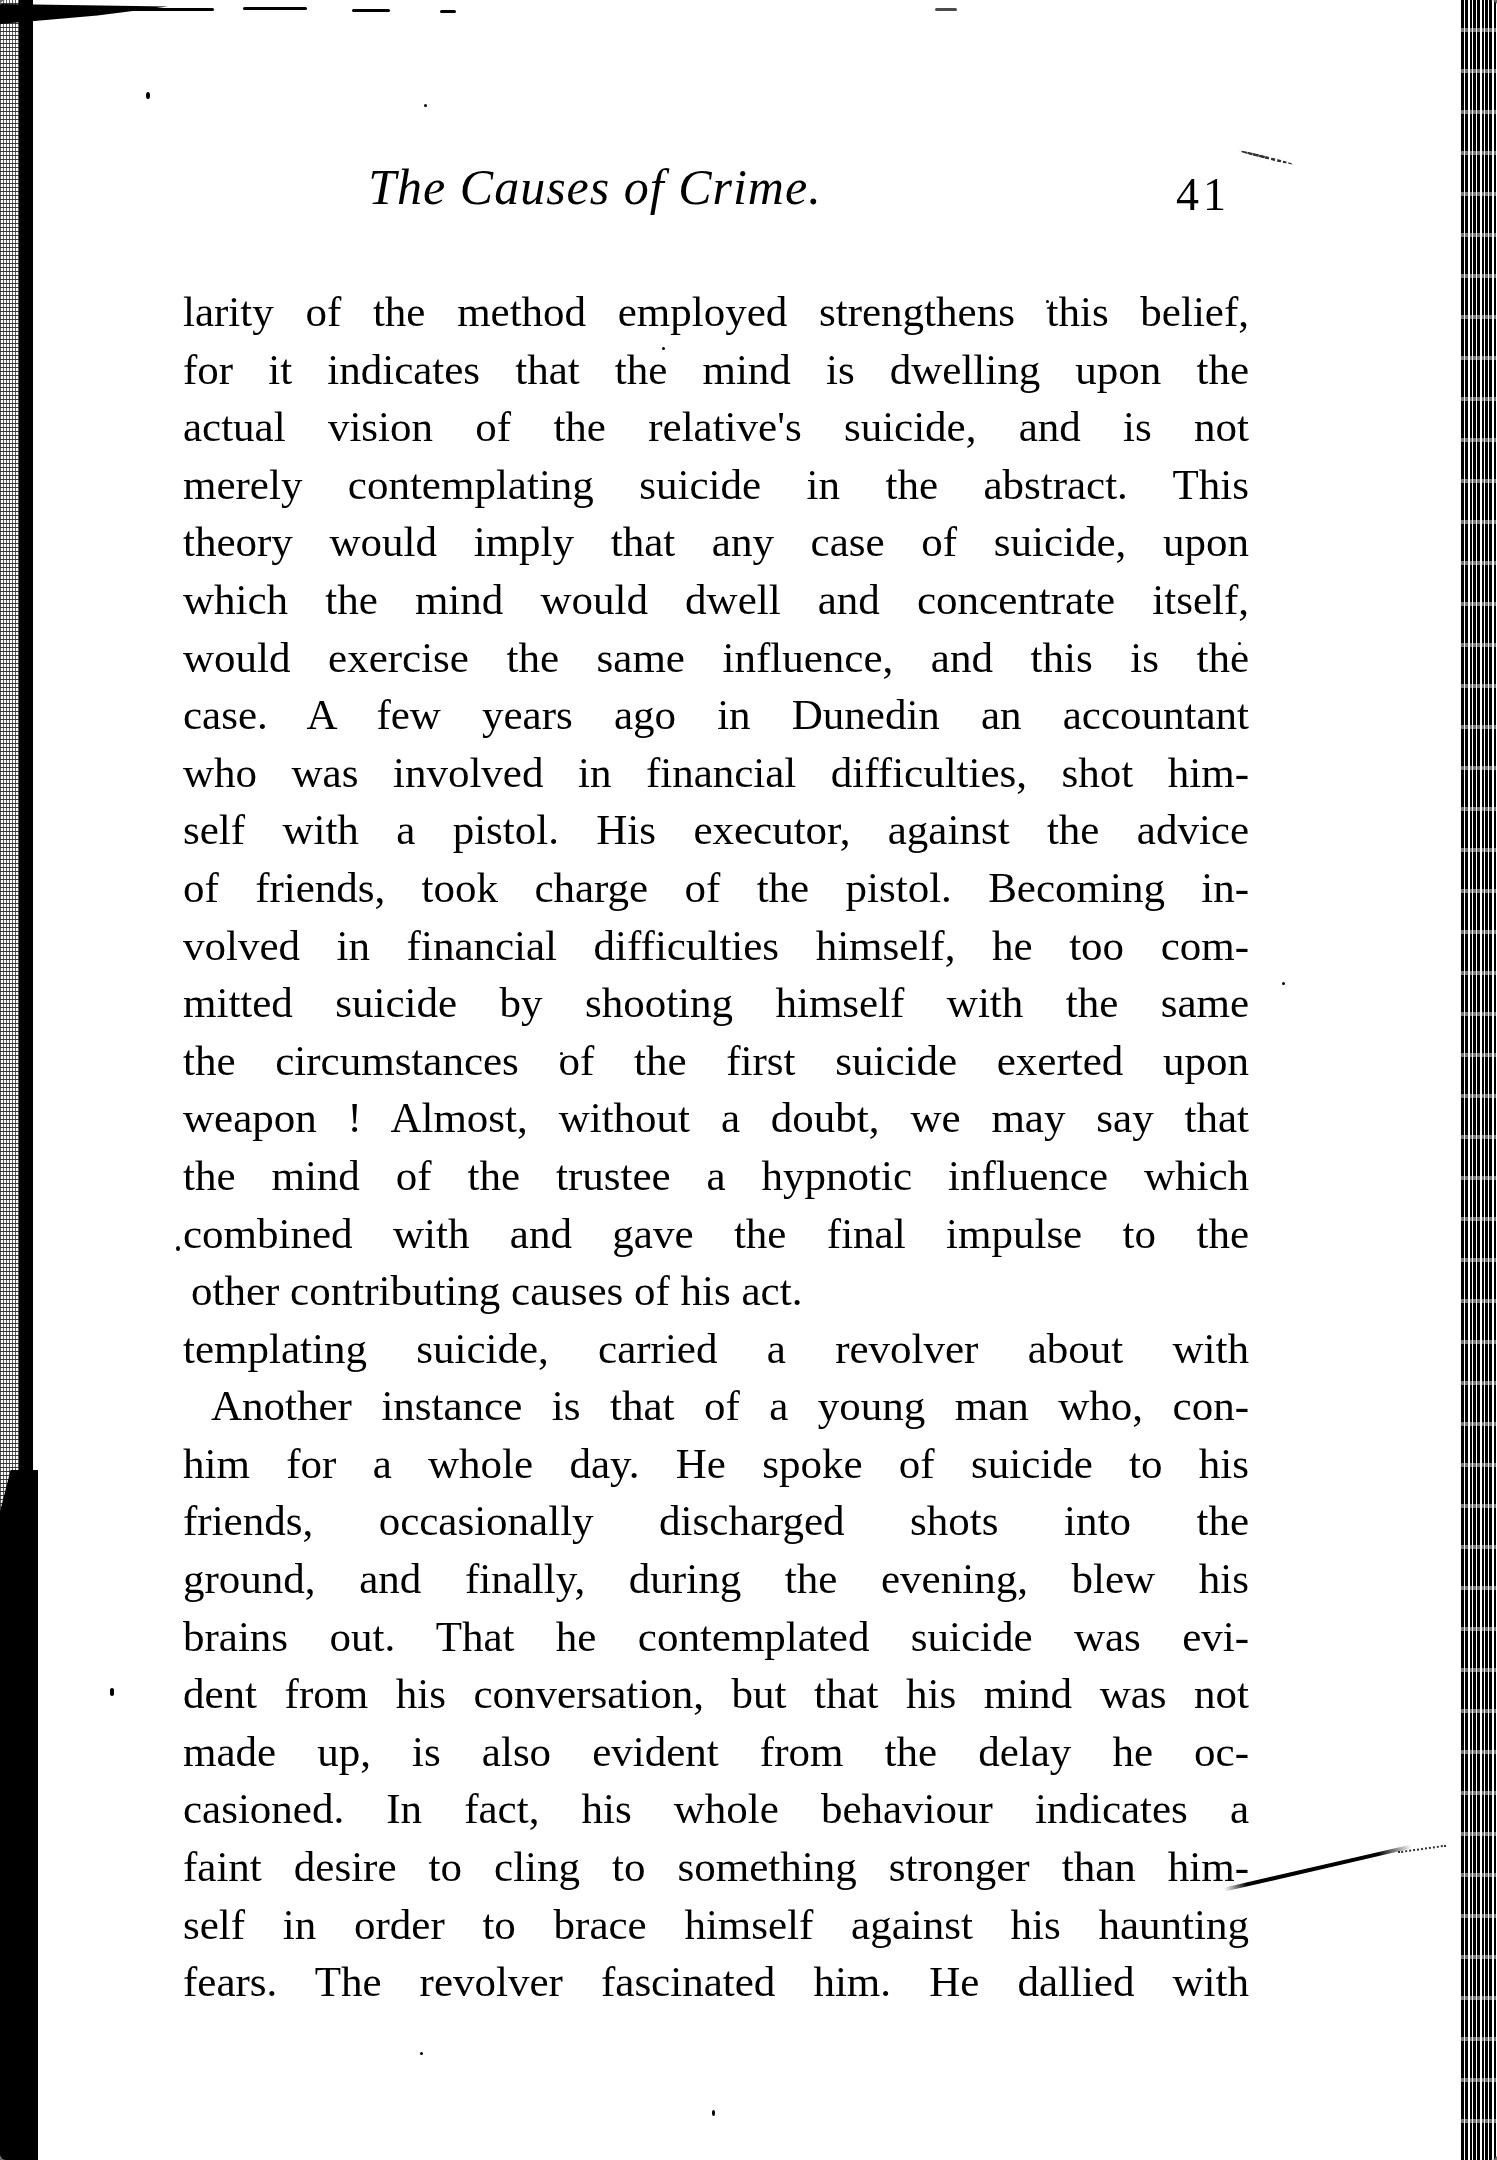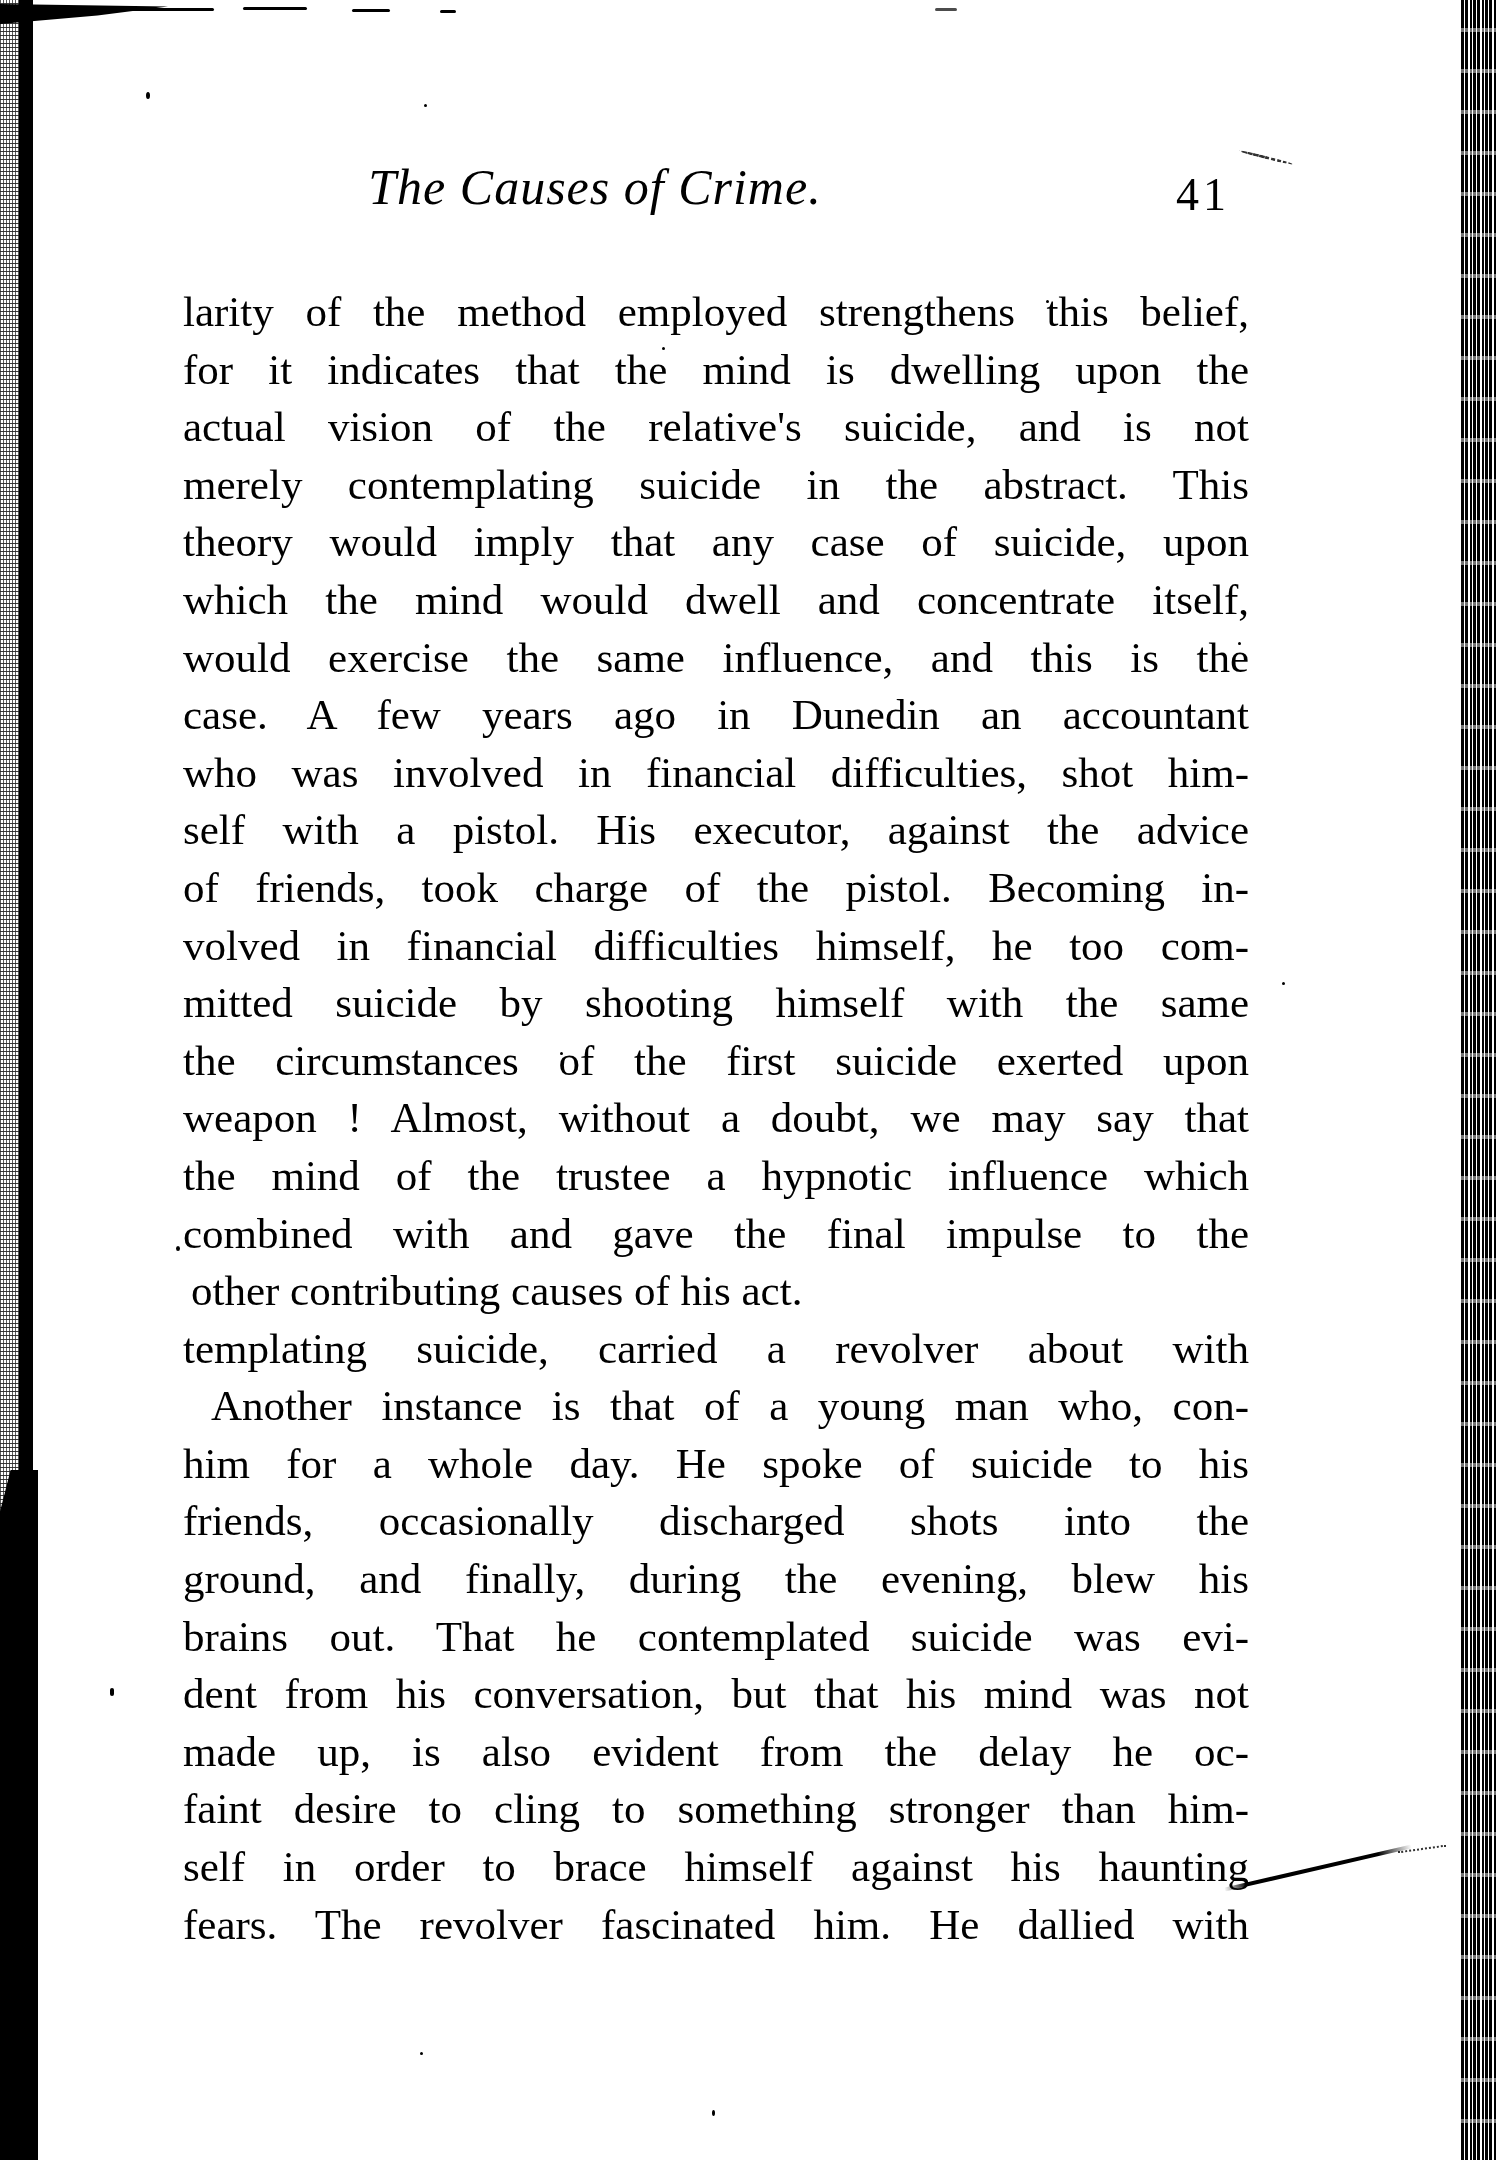--- a/index.html
+++ b/index.html
@@ -3,20 +3,21 @@
 <meta charset="utf-8">
 <style>
   html,body{margin:0;padding:0;background:#6b6b6b;}
   .page{
     position:relative;
     width:1497px;height:2160px;
     background:#ffffff;
     overflow:hidden;
     font-family:"Liberation Serif","DejaVu Serif",serif;
     color:#000;
+    border-radius:6px;
   }
   
   .binding-noise{
     position:absolute;left:0;top:0;width:22px;height:2160px;
     background:
       repeating-linear-gradient(0deg,rgba(0,0,0,.9) 0 1px,transparent 1px 4px),
       repeating-linear-gradient(90deg,rgba(0,0,0,.75) 0 1px,transparent 1px 3px);
     opacity:.85;
   }
   .binding-bar{
@@ -146,19 +147,20 @@
       </div>
       <div>
         <div class="line">templating suicide, carried a revolver about with</div>
         <div class="line indent">Another instance is that of a young man who, con-</div>
         <div class="line">him for a whole day. He spoke of suicide to his</div>
         <div class="line">friends, occasionally discharged shots into the</div>
         <div class="line">ground, and finally, during the evening, blew his</div>
         <div class="line">brains out. That he contemplated suicide was evi-</div>
         <div class="line">dent from his conversation, but that his mind was not</div>
         <div class="line">made up, is also evident from the delay he oc-</div>
+        <div class="line">casioned. In fact, his whole behaviour indicates a</div>
         <div class="line">faint desire to cling to something stronger than him-</div>
         <div class="line">self in order to brace himself against his haunting</div>
         <div class="line">fears. The revolver fascinated him. He dallied with</div>
       </div>
     </div>
 
 </div>
 
 </body></html>

